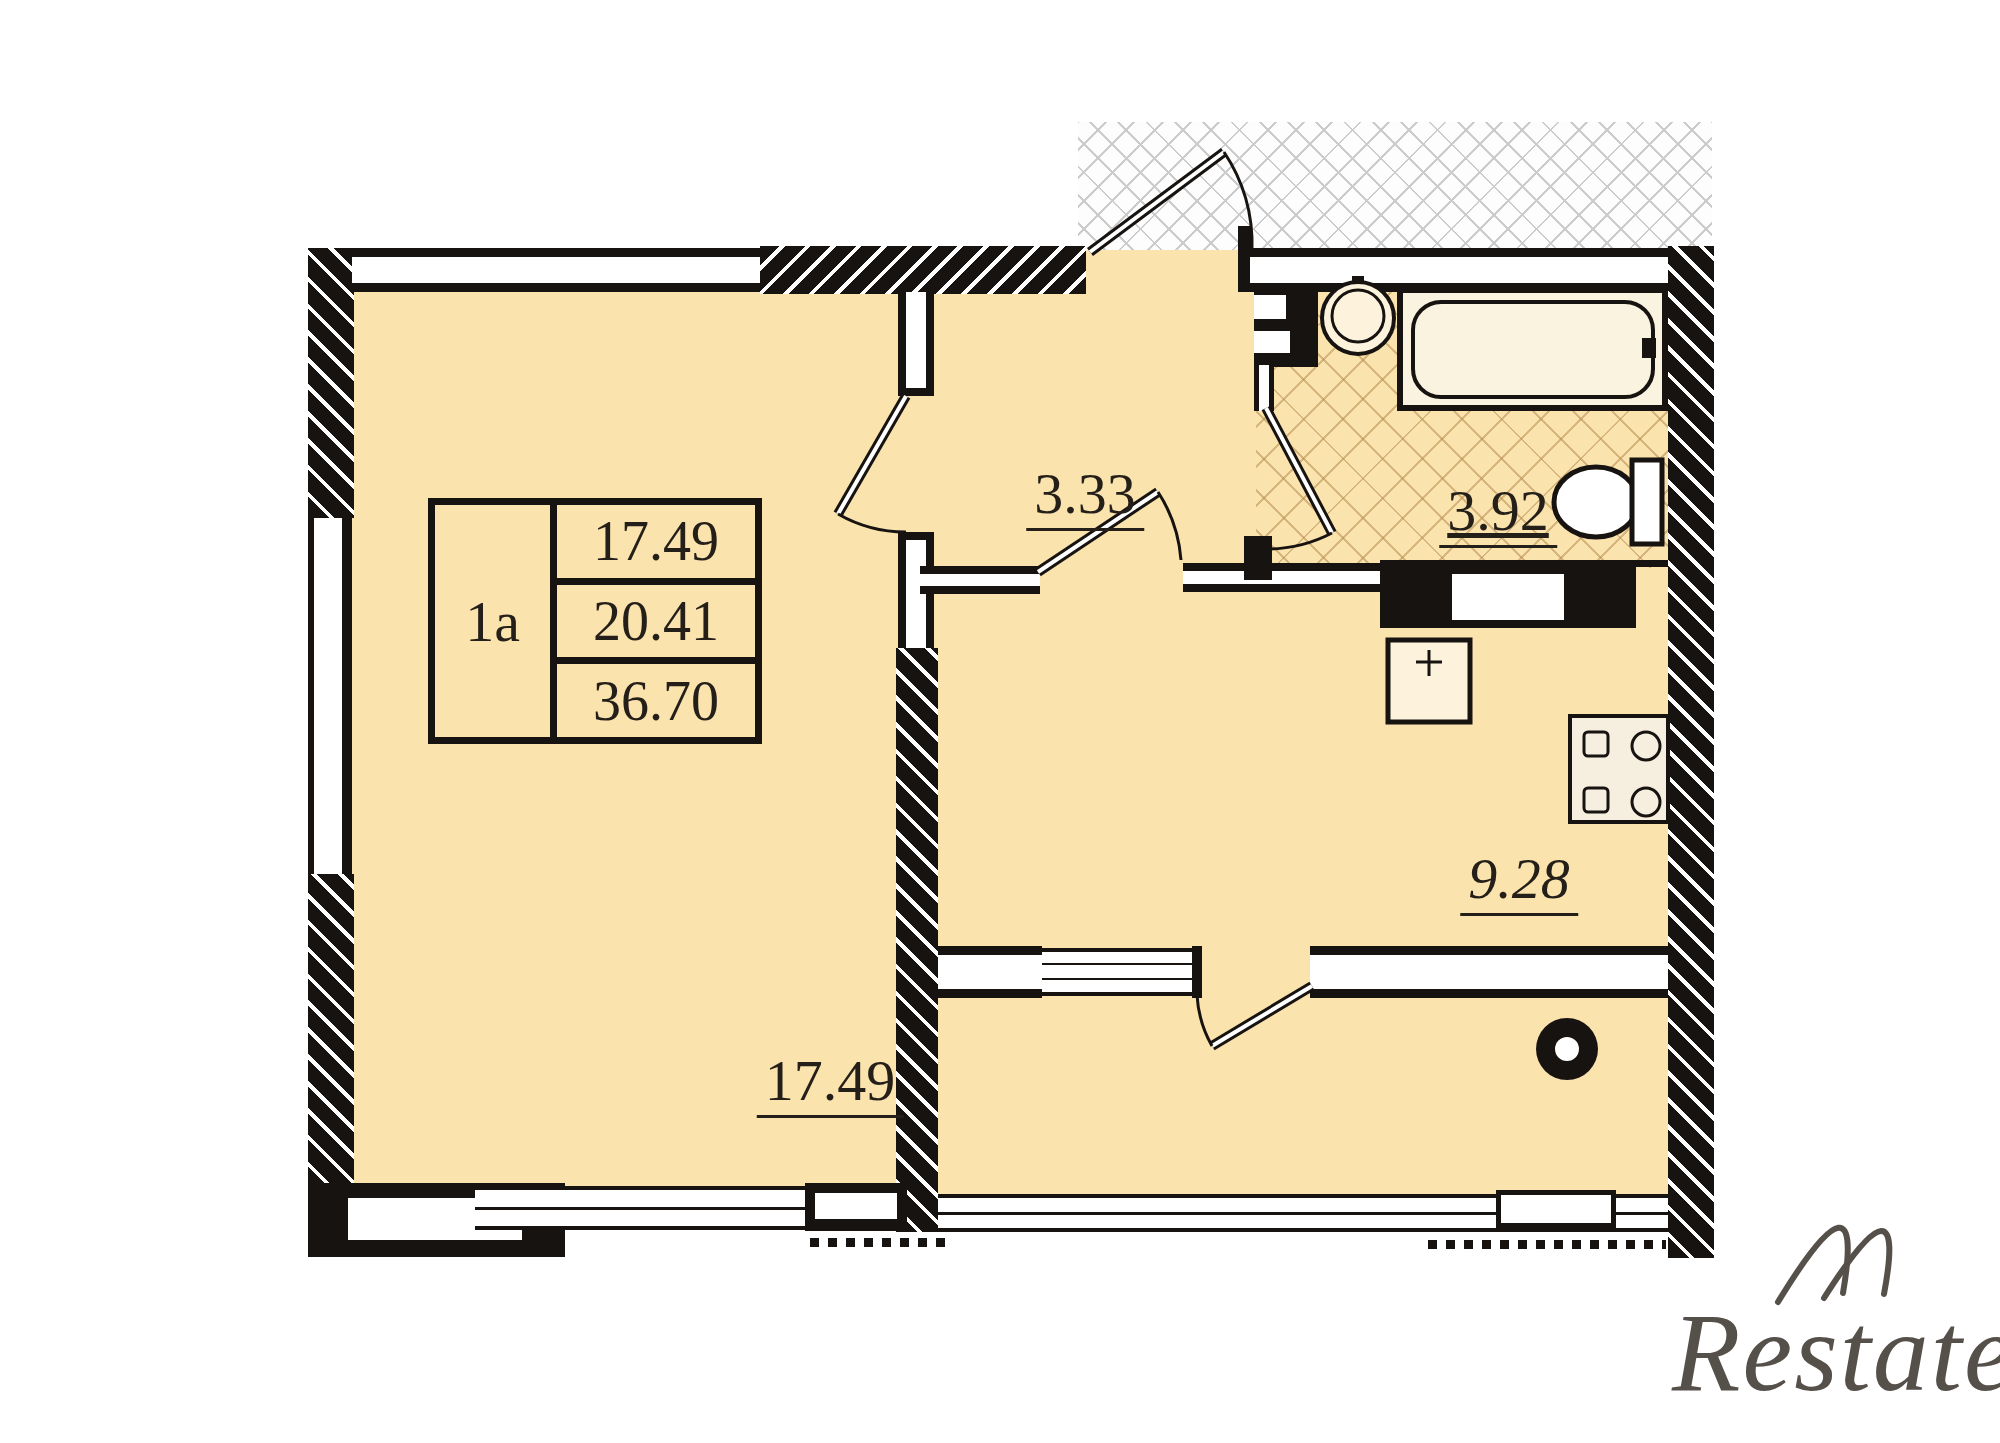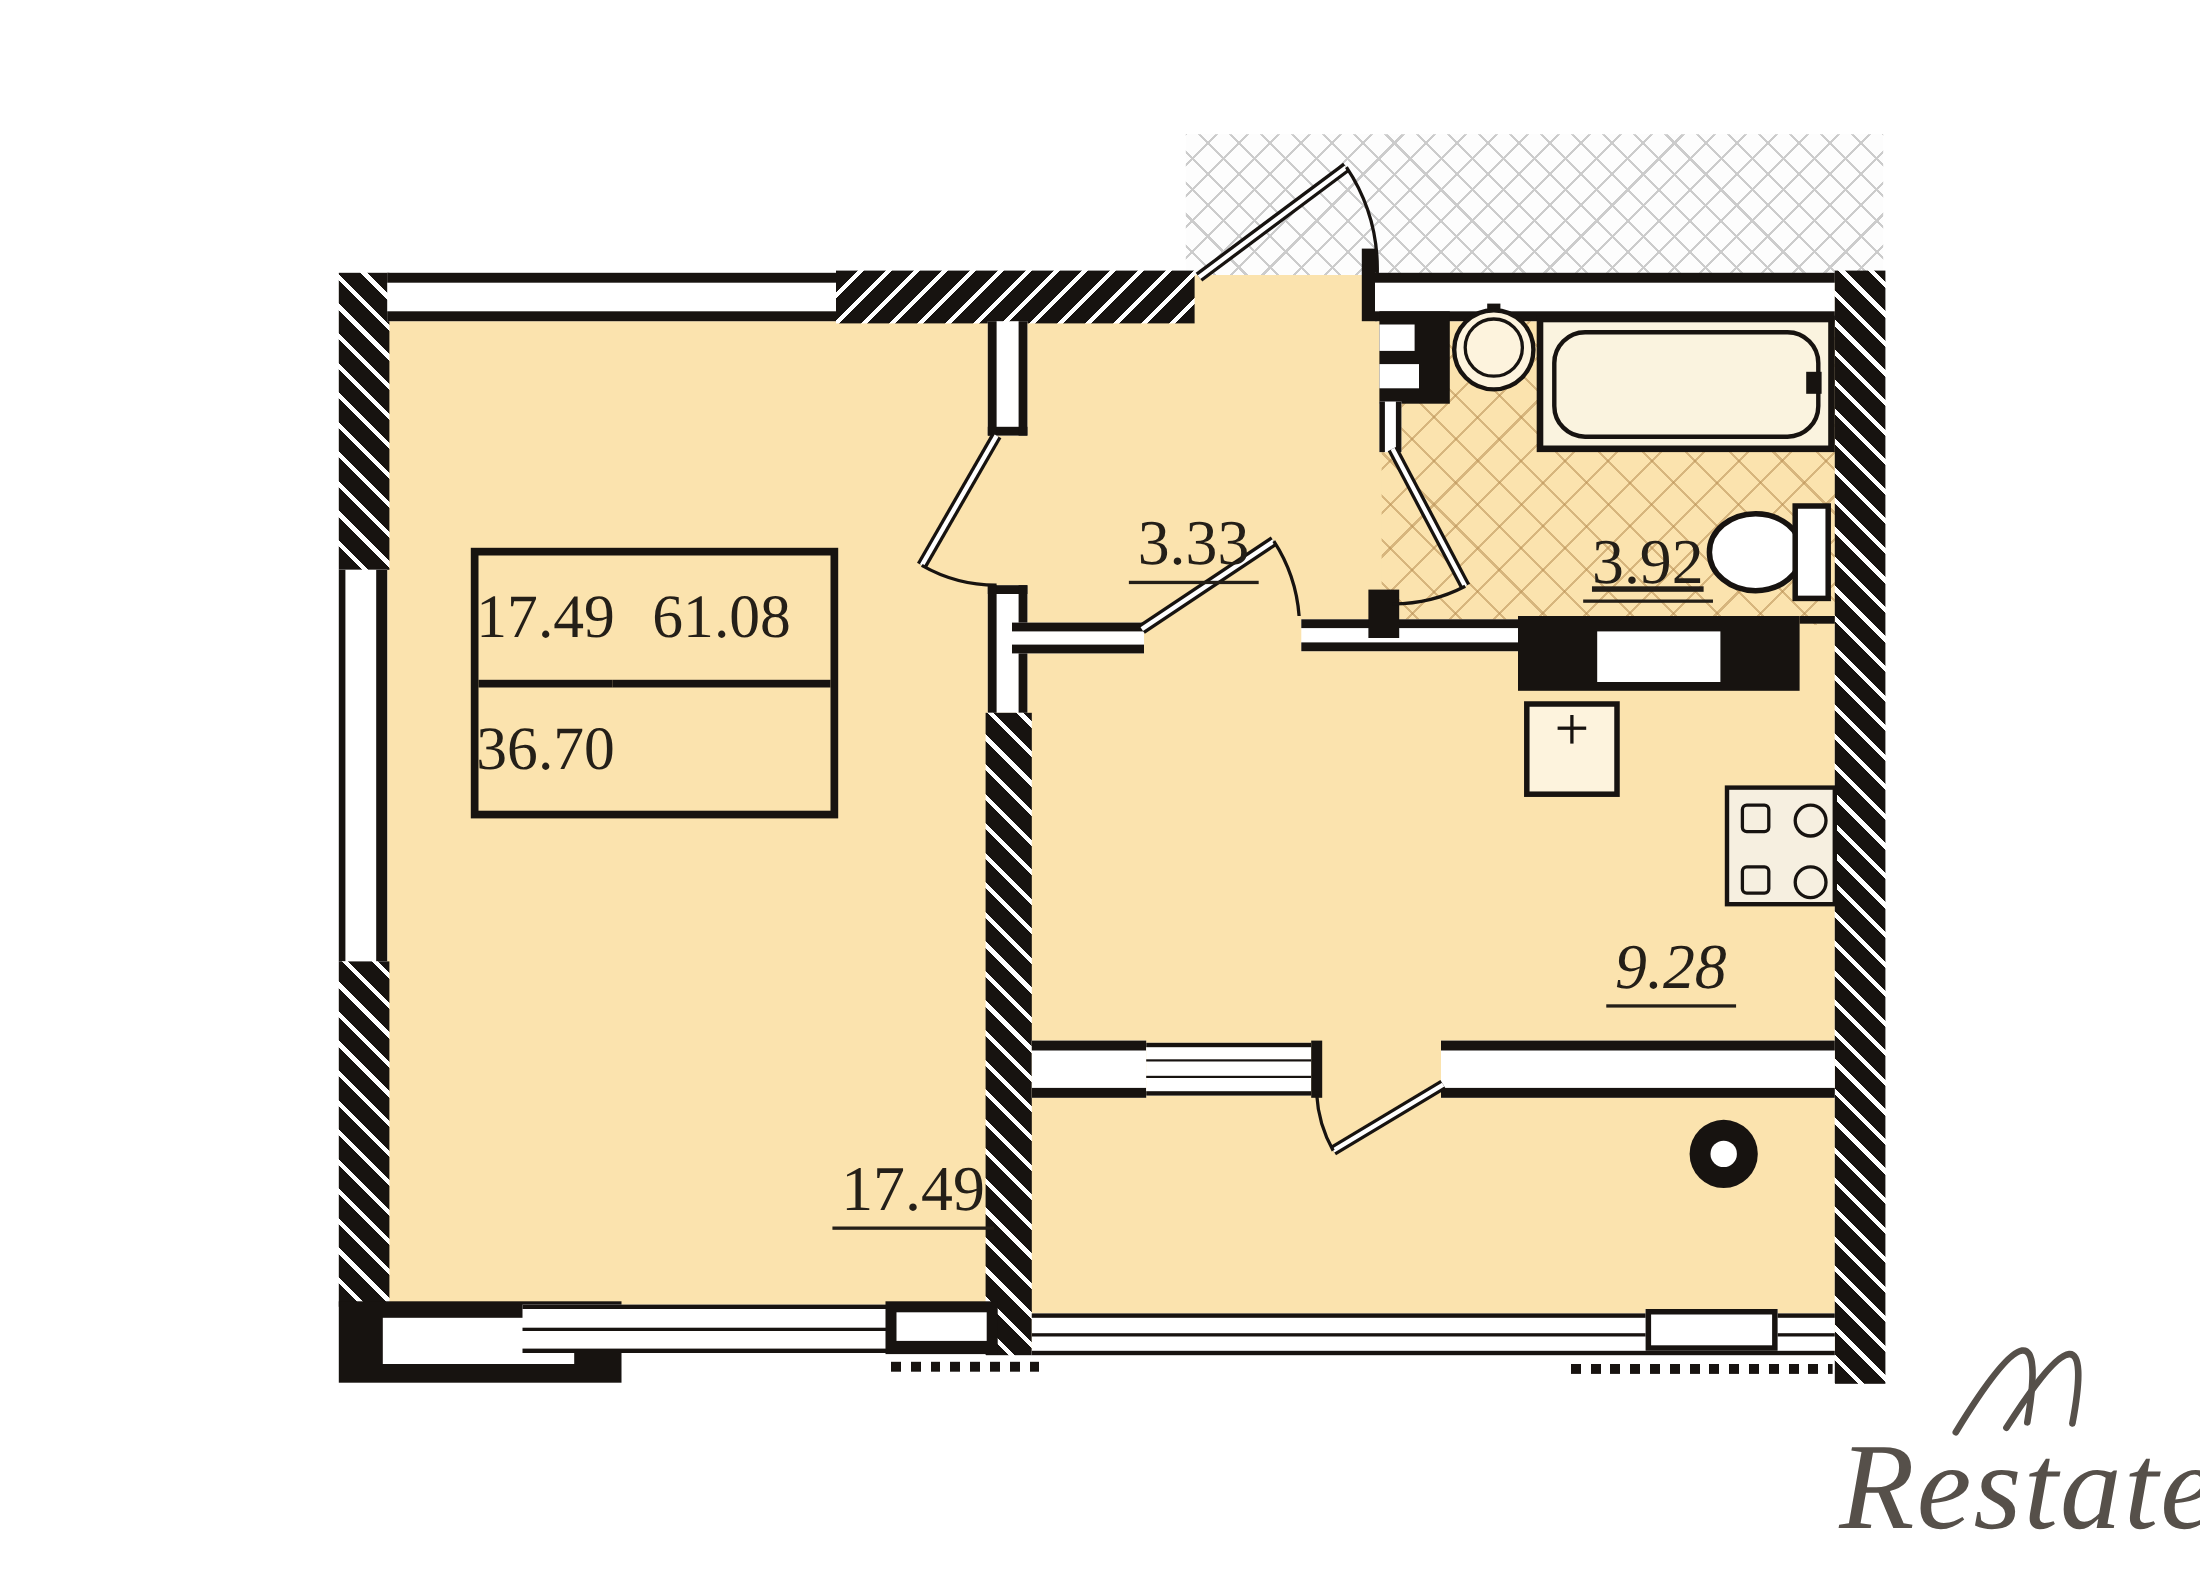--- a/index.html
+++ b/index.html
@@ -165,22 +165,23 @@
       <circle cx="1567" cy="1049" r="12" fill="#ffffff"></circle>
     </g>
 
     <g>
       <path d="M 1778 1302 Q 1866 1158 1843 1293" fill="none" stroke="#56504a" stroke-width="6" stroke-linecap="round"></path>
       <path d="M 1824 1298 Q 1908 1166 1884 1294" fill="none" stroke="#56504a" stroke-width="6" stroke-linecap="round"></path>
     </g>
   </svg>
 
   <div id="info-table">
+    <div class="unit">1a</div>
     <div class="val">17.49</div>
-    <div class="val">61.08</div>
+    <div class="val">20.41</div>
     <div class="val">36.70</div>
   </div>
 
   <div class="label" style="left:1085px;top:465px;text-align:center;">3.33</div>
   <div class="label" style="left:1498px;top:482px;text-decoration:underline;">3.92</div>
   <div class="label" style="left:1519px;top:850px;font-style:italic;">9.28</div>
   <div class="label" style="left:830px;top:1052px;">17.49</div>
 
   <div id="watermark">Restate</div>
 

